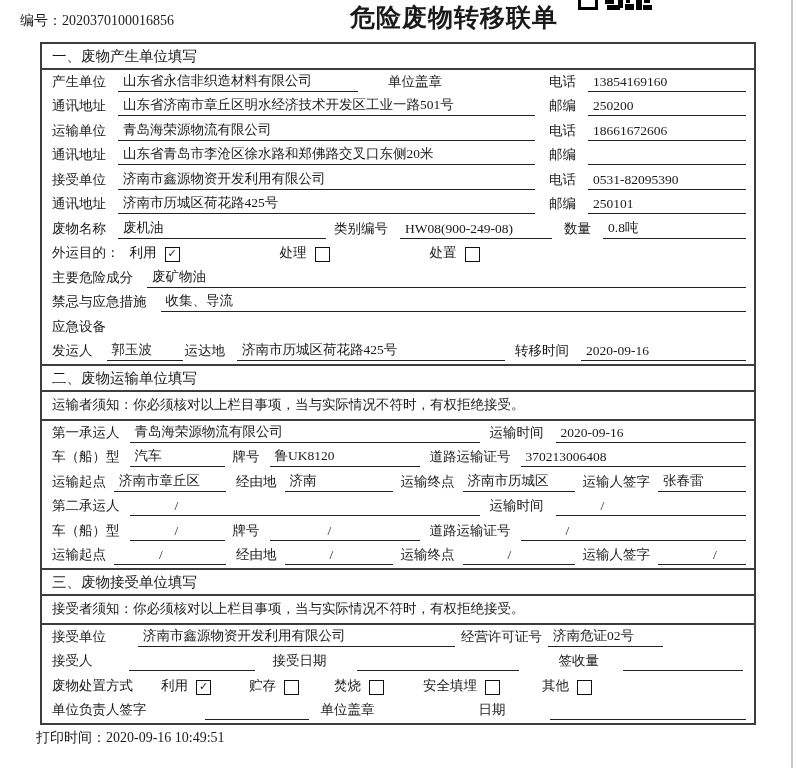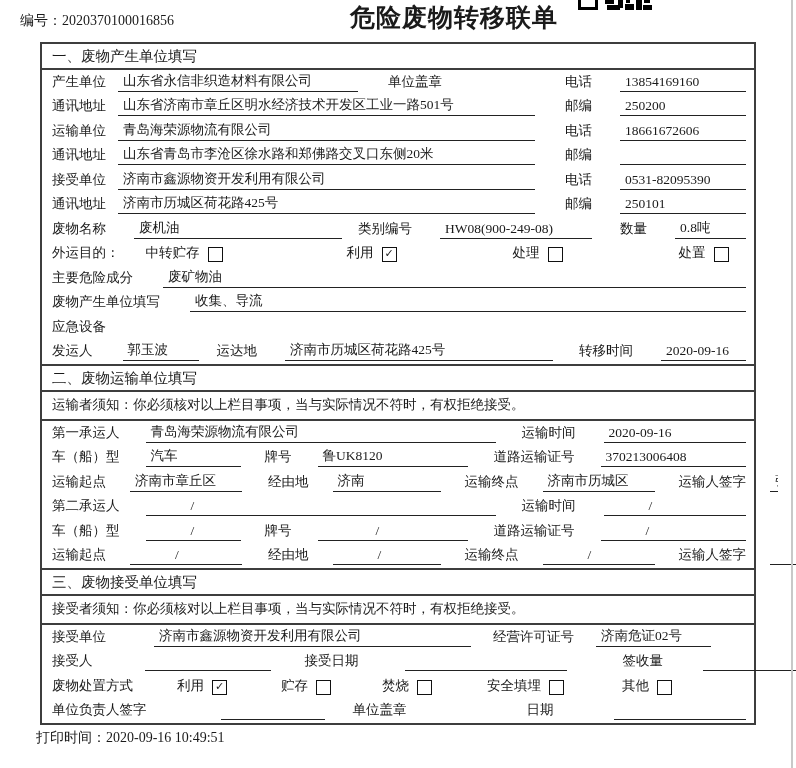--- a/index.html
+++ b/index.html
@@ -15,21 +15,21 @@
   .doc-title{position:absolute;left:0;right:0;top:1px;text-align:center;padding-left:112px;
     font-size:25px;font-weight:bold;letter-spacing:1px;font-family:"Liberation Sans","DejaVu Sans",sans-serif;}
   .qr{position:absolute;left:578px;top:0;}
   
   .form-table{margin-left:40px;width:716px;box-sizing:border-box;border:2px solid #3d3d3d;background:#fff;}
   .sec-title{height:20px;line-height:20px;padding:2px 10px;font-size:14.5px;font-weight:normal;
     border-bottom:2px solid #3d3d3d;font-family:"Liberation Sans","DejaVu Sans",sans-serif;}
   .sec-title.bt{border-top:2px solid #3d3d3d;}
   .notice{height:20px;line-height:20px;padding:3px 10px 4px;border-bottom:2px solid #3d3d3d;white-space:nowrap;}
   .frow{display:flex;align-items:flex-end;height:24.5px;box-sizing:border-box;
-    padding:0 8px 3px 10px;white-space:nowrap;gap:16px;}
+    padding:0 8px 3px 10px;white-space:nowrap;}
   .lbl{white-space:nowrap;padding-bottom:1px;flex:0 0 auto;}
   .ul{border-bottom:1px solid #222;padding:0 3px 1px 5px;white-space:nowrap;flex:0 0 auto;
     min-height:15px;box-sizing:border-box;overflow:hidden;}
   .ul.fill{flex:1 1 auto;}
   .si{padding-left:45px;}
   .lgrp{display:flex;align-items:flex-end;flex:0 0 497px;width:497px;}
   .lgrp .ul.fill{flex:1 1 auto;margin-right:14px;}
   .mr12{margin-right:12px;} .mr14{margin-right:14px;} .mr10{margin-right:10px;} .mr8{margin-right:8px;}
   .opt{display:flex;align-items:flex-end;flex:0 0 auto;}
   .cb{display:inline-block;width:13px;height:13px;border:1.5px solid #111;margin-left:8px;margin-bottom:1px;
@@ -116,54 +116,50 @@
       <span class="lbl mr12">通讯地址</span>
       <span class="ul fill">济南市历城区荷花路425号</span>
     </div>
     <span class="lbl mr12">邮编</span>
     <span class="ul fill">250101</span>
   </div>
 
   <div class="frow">
     <span class="lbl mr12">废物名称</span>
     <span class="ul" style="width:208px">废机油</span>
-    <span class="lbl mr12" style="margin-left:0">类别编号</span>
+    <span class="lbl mr12" style="margin-left:8px">类别编号</span>
     <span class="ul" style="width:152px">HW08(900-249-08)</span>
     <span class="lbl mr12" style="margin-left:12px">数量</span>
     <span class="ul fill">0.8吨</span>
   </div>
 
 
   <div class="frow">
     <span class="lbl mr10">外运目的：</span>
-    <span class="opt" style="width:185px">
-      <span class="lbl">中转贮存</span>
-      <span class="cb"><span></span></span>
-    </span>
     <span class="opt" style="width:150px">
       <span class="lbl">利用</span>
       <span class="cb"><span>✓</span></span>
     </span>
     <span class="opt" style="width:150px">
       <span class="lbl">处理</span>
       <span class="cb"><span></span></span>
     </span>
     <span class="opt">
       <span class="lbl">处置</span>
       <span class="cb"><span></span></span>
     </span>
   </div>
 
   <div class="frow">
     <span class="lbl mr14">主要危险成分</span>
     <span class="ul fill">废矿物油</span>
   </div>
 
   <div class="frow">
-    <span class="lbl mr14">废物产生单位填写</span>
+    <span class="lbl mr14">禁忌与应急措施</span>
     <span class="ul fill">收集、导流</span>
   </div>
 
   <div class="frow">
     <span class="lbl mr14">应急设备</span>
   </div>
 
   <div class="frow">
     <span class="lbl mr14">发运人</span>
     <span class="ul" style="width:76px">郭玉波</span>

